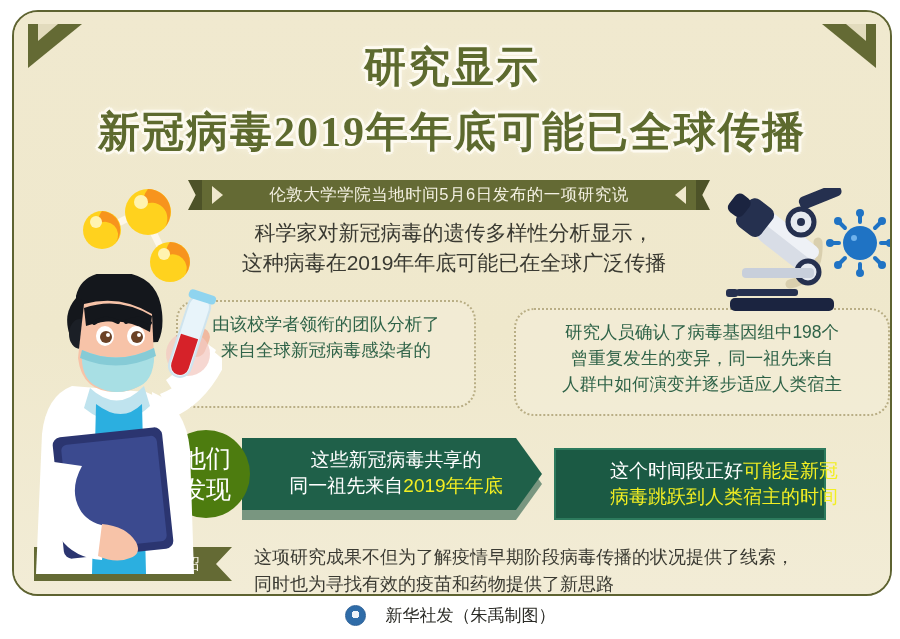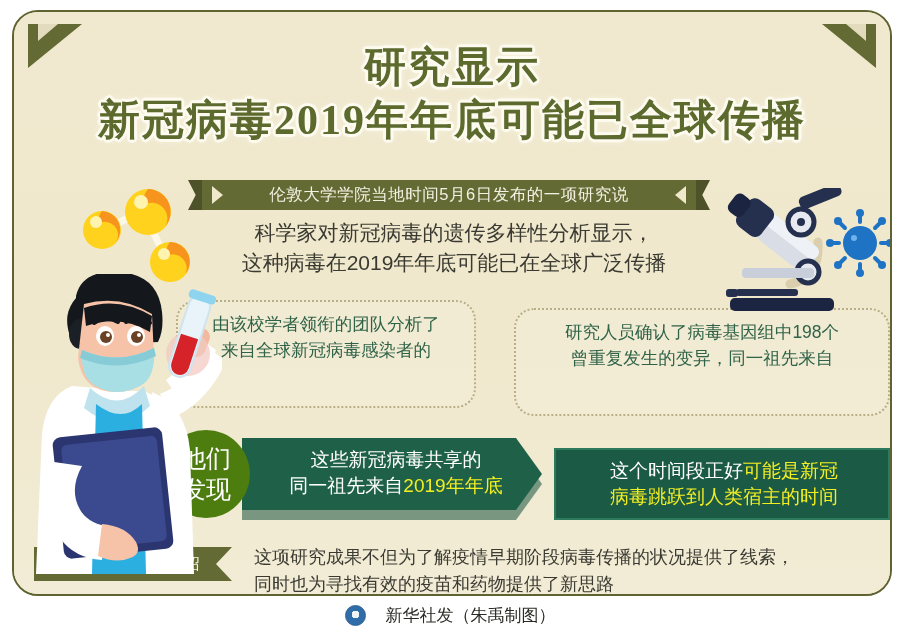--- a/index.html
+++ b/index.html
@@ -31,21 +31,21 @@
   .title-l1,.title-l2{
     font-family:"Liberation Serif","DejaVu Serif",serif;
     font-weight:bold;color:#5d6a2e;letter-spacing:2px;
     text-shadow:
       -2px -2px 0 #fdfaf0, 2px -2px 0 #fdfaf0, -2px 2px 0 #fdfaf0, 2px 2px 0 #fdfaf0,
       0 -3px 0 #fdfaf0, 0 3px 0 #fdfaf0, -3px 0 0 #fdfaf0, 3px 0 0 #fdfaf0,
       0 0 8px #fdfaf0;
     line-height:1.12;white-space:nowrap;
   }
   .title-l1{font-size:42px;}
-  .title-l2{font-size:42px;margin-top:6px;}
+  .title-l2{font-size:42px;margin-top:18px;}
 
   
   .banner{
     position:absolute;left:188px;top:168px;width:494px;height:30px;
     background:#646a34;z-index:15;
     display:flex;align-items:center;justify-content:center;
   }
   .banner-text{
     color:#f4f1e2;font-size:16.5px;letter-spacing:0.5px;white-space:nowrap;
   }
@@ -107,21 +107,21 @@
   .hl-yellow{color:#f2ee22;}
 
   .circle-badge{
     position:absolute;left:148px;top:418px;width:88px;height:88px;border-radius:50%;
     background:#4d7c0f;z-index:13;
     display:flex;align-items:center;justify-content:center;flex-direction:column;
     color:#ffffff;font-size:25px;line-height:1.25;
   }
 
   .green-panel{
-    position:absolute;left:540px;top:436px;width:336px;height:72px;
+    position:absolute;left:540px;top:436px;width:272px;height:72px;
     background:#1b5a44;z-index:12;
     border:2px solid #2d7a5d;box-sizing:border-box;
   }
   .green-panel .gp-text{
     position:absolute;left:12px;top:8px;width:312px;text-align:center;
     color:#ffffff;font-size:19px;line-height:1.38;
   }
 
   
   .tag{
@@ -255,20 +255,21 @@
       <div class="bt">
         <div>由该校学者领衔的团队分析了</div>
         <div>来自全球新冠病毒感染者的</div>
       </div>
     </div>
 
     <div class="dotbox" id="box-right">
       <div class="bt">
         <div>研究人员确认了病毒基因组中198个</div>
         <div>曾重复发生的变异，同一祖先来自</div>
+        <div>人群中如何演变并逐步适应人类宿主</div>
       </div>
     </div>
 
     <svg class="art" id="art-doctor" viewBox="0 0 190 300">
       <path d="M40 112 q-26 10 -30 48 l-6 140 h150 l-4 -126 q-4 -44 -36 -56 z" fill="#ffffff"></path>
       <path d="M58 114 q28 26 54 -2 l6 20 q-32 30 -66 2 z" fill="#bfe3ee"></path>
       <path d="M64 130 q26 20 46 0 l4 170 h-54 z" fill="#2bafe0"></path>
       <path d="M120 118 q34 14 38 58 l4 124 h-36 z" fill="#ffffff"></path>
       <path d="M128 120 q30 -12 52 -44 l14 12 q-20 42 -54 56 z" fill="#ffffff"></path>
       <path d="M134 106 q22 -16 36 -40 l14 10 q-14 32 -38 48 z" fill="#ffffff"></path>

